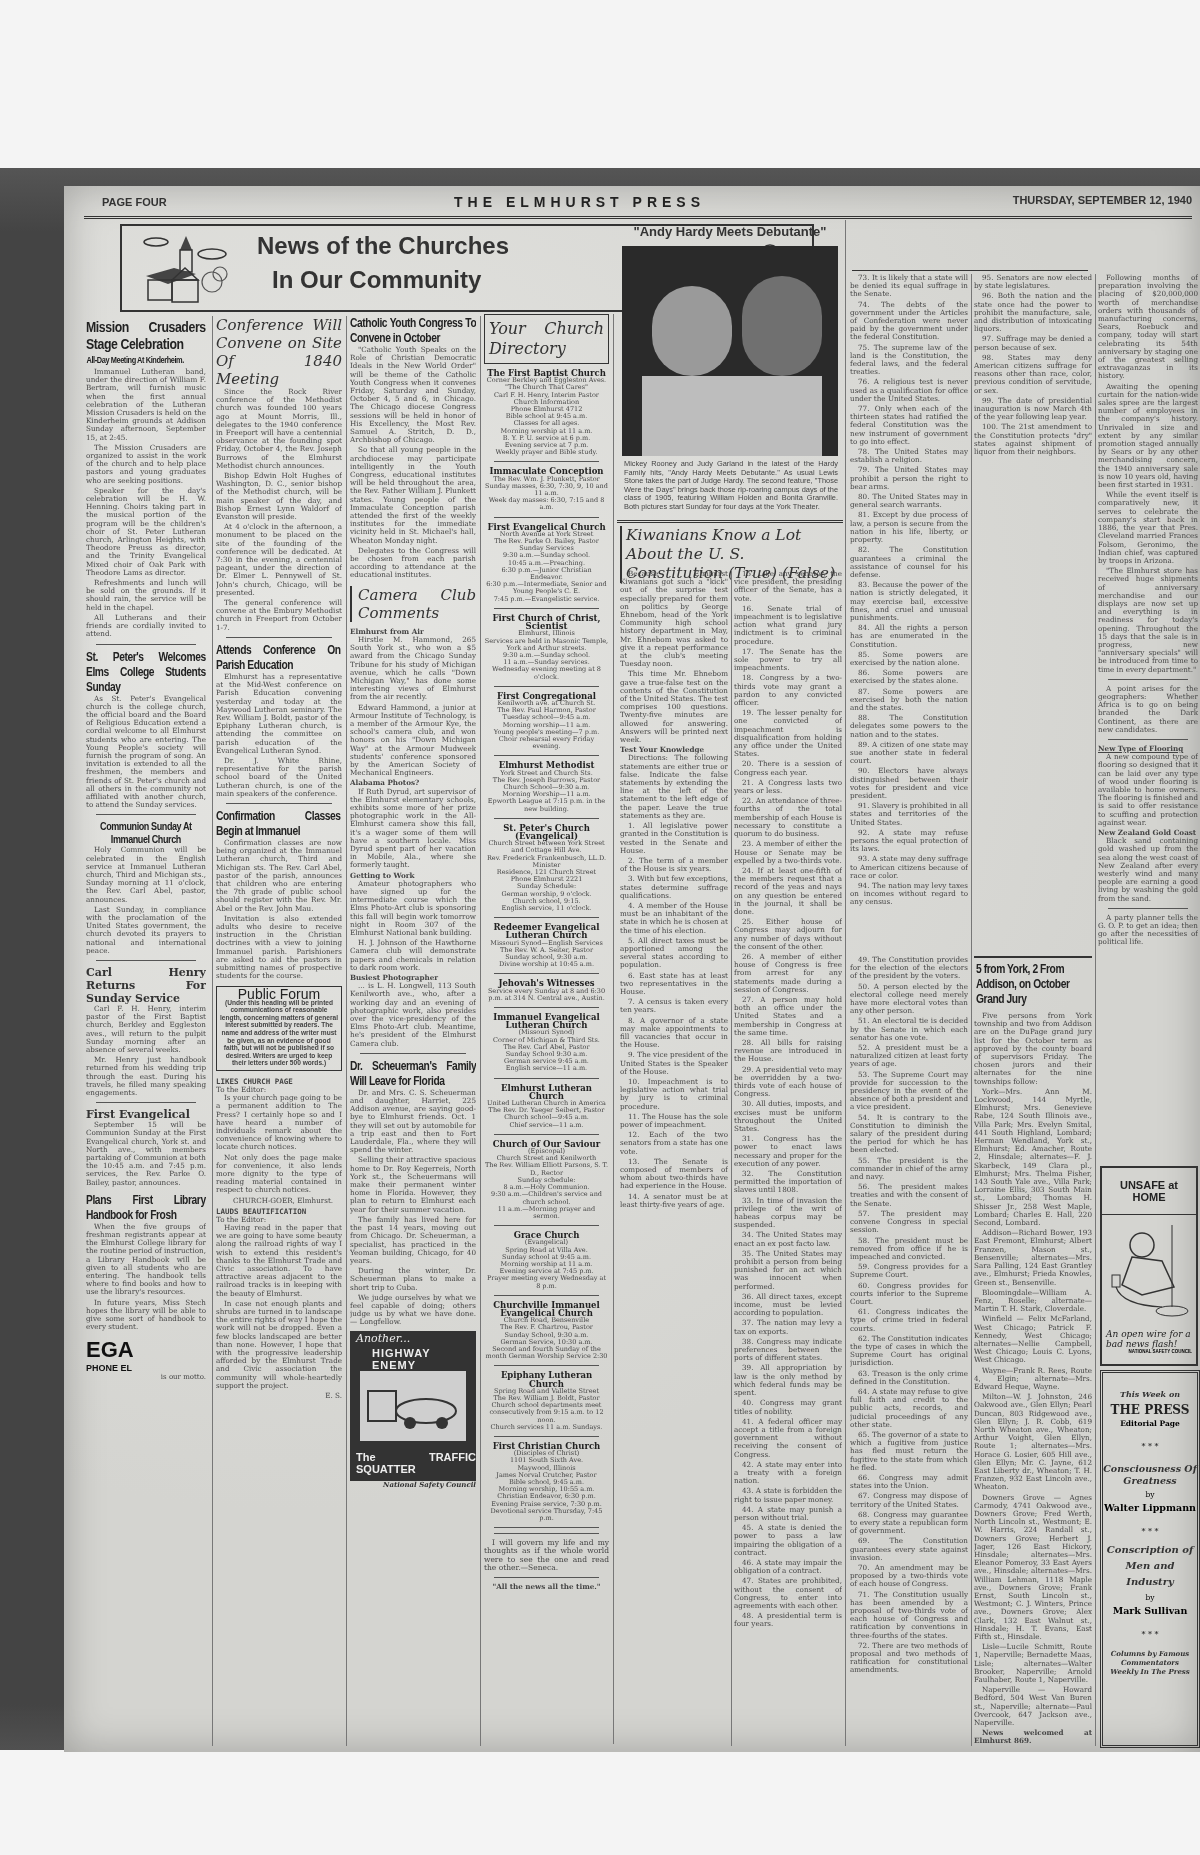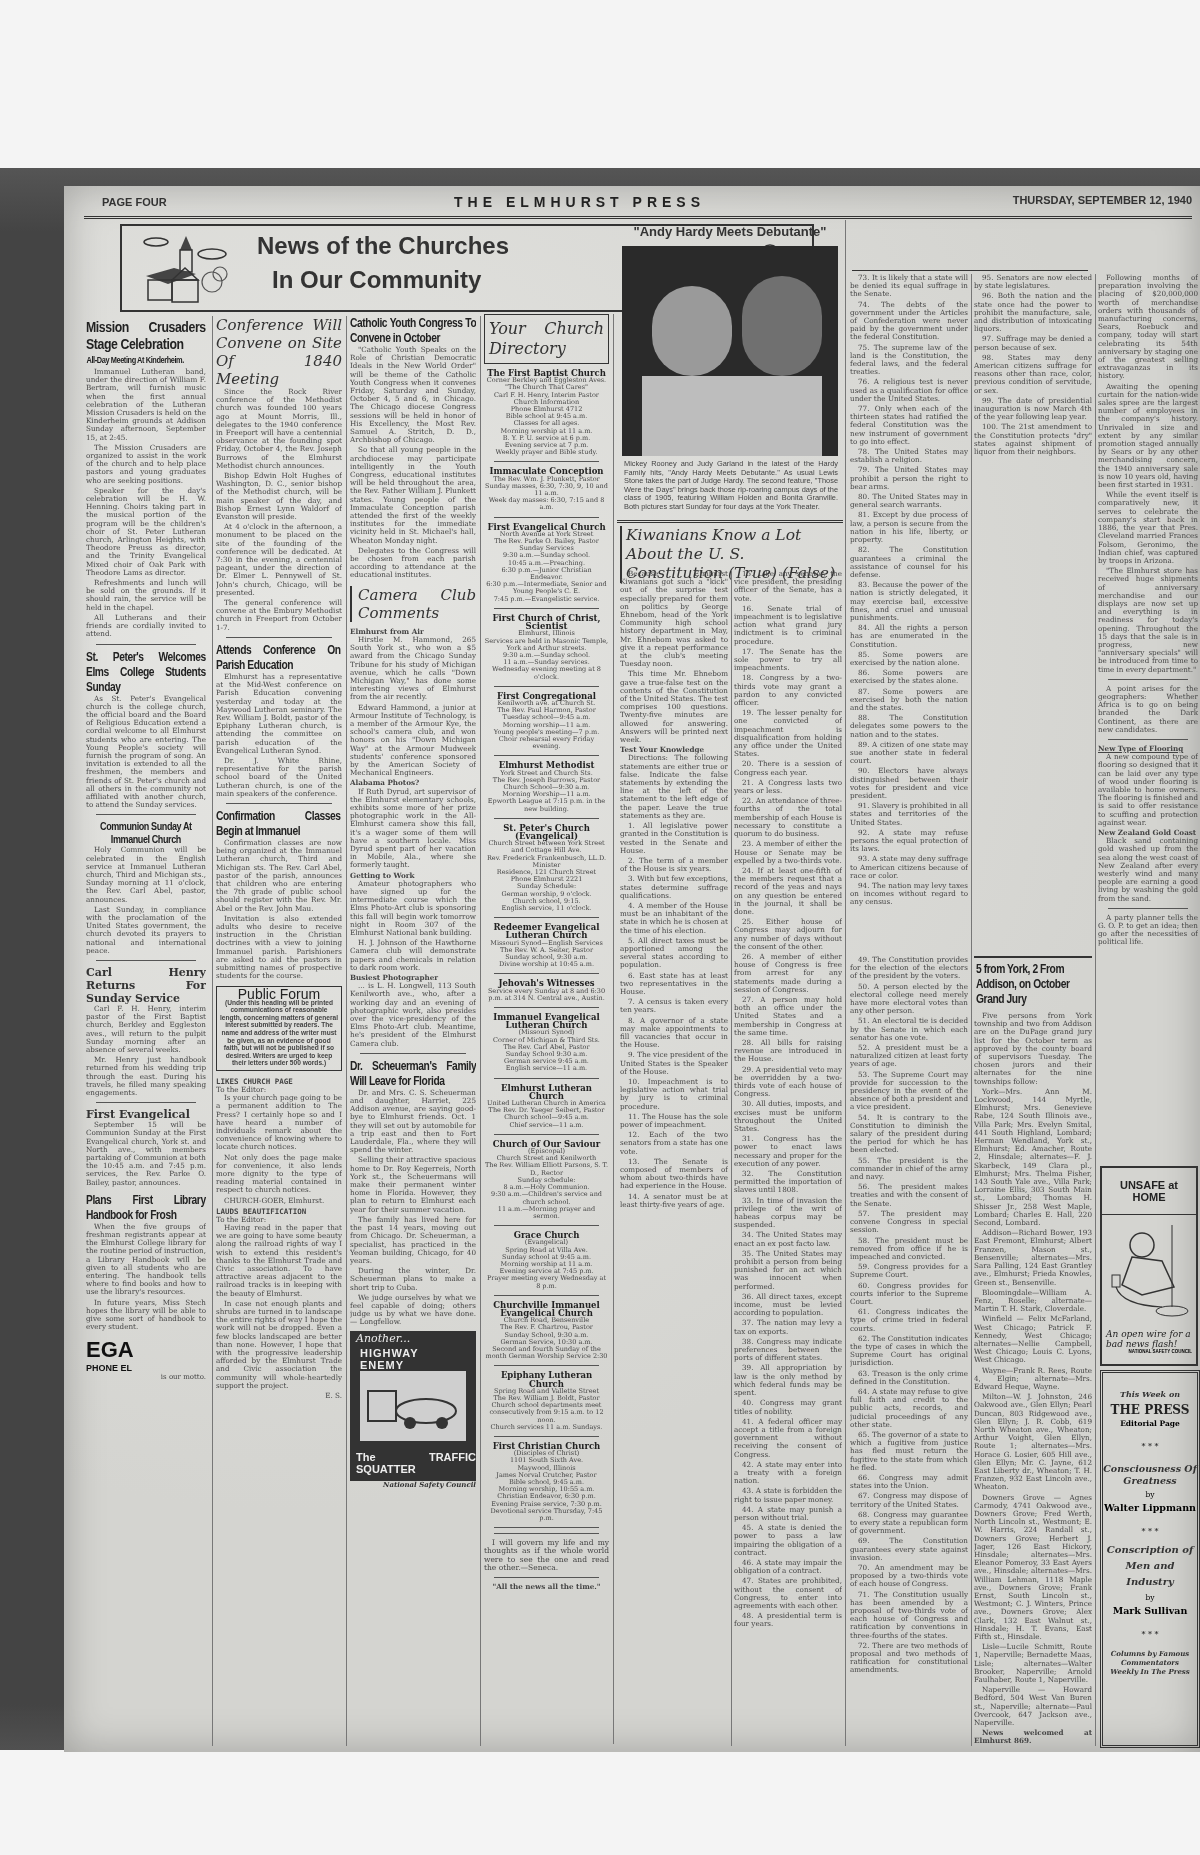--- a/index.html
+++ b/index.html
@@ -121,21 +121,21 @@
     <p>Confirmation classes are now being organized at the Immanuel Lutheran church, Third and Michigan sts. The Rev. Carl Abel, pastor of the parish, announces that children who are entering the 7th grade of public school should register with the Rev. Mr. Abel or the Rev. John Mau.</p>
     <p>Invitation is also extended adults who desire to receive instruction in the Christian doctrines with a view to joining Immanuel parish. Parishioners are asked to aid the pastors in submitting names of prospective students for the course.</p>
     <div style="border:1.5px solid #333;padding:3px;margin:6px 0;">
       <div class="ad-title" style="font-size:14px;font-weight:normal;">Public Forum</div>
       <div style="font:bold 6.6px 'Liberation Sans',sans-serif;line-height:7.6px;text-align:center;">(Under this heading will be printed communications of reasonable length, concerning matters of general interest submitted by readers. The name and address of the writer must be given, as an evidence of good faith, but will not be published if so desired. Writers are urged to keep their letters under 500 words.)</div>
     </div>
     <div style="font:bold 7.5px 'DejaVu Sans Mono',monospace;">LIKES CHURCH PAGE</div>
     <div>To the Editor:</div>
     <p>Is your church page going to be a permanent addition to The Press? I certainly hope so and I have heard a number of individuals remark about the convenience of knowing where to locate church notices.</p>
     <p>Not only does the page make for convenience, it also lends more dignity to the type of reading material contained in respect to church notices.</p>
-    <p style="text-align:left;">CHURCH-GOER, Elmhurst.</p>
+    <p style="text-align:center;">CHURCH-GOER, Elmhurst.</p>
     <div style="font:bold 7.5px 'DejaVu Sans Mono',monospace;">LAUDS BEAUTIFICATION</div>
     <div>To the Editor:</div>
     <p>Having read in the paper that we are going to have some beauty along the railroad rights of way I wish to extend this resident's thanks to the Elmhurst Trade and Civic association. To have attractive areas adjacent to the railroad tracks is in keeping with the beauty of Elmhurst.</p>
     <p>In case not enough plants and shrubs are turned in to landscape the entire rights of way I hope the work will not be dropped. Even a few blocks landscaped are better than none. However, I hope that with the progressive leadership afforded by the Elmhurst Trade and Civic association the community will whole-heartedly support the project.</p>
     <p style="text-align:right;">E. S.</p>
   </div>
   <div class="vline" style="left:282px;top:130px;height:1430px;"></div>
 
   <div class="col" style="left:286px;top:130px;width:126px;height:1430px;">
     <div class="hd-cond" style="font-size:12.5px;line-height:15px;width:154px;">Catholic Youth Congress To Convene in October</div>
@@ -157,21 +157,21 @@
     <p>... is L. H. Longwell, 113 South Kenilworth ave., who, after a working day and an evening of photographic work, also presides over the vice-presidency of the Elms Photo-Art club. Meantime, he's president of the Elmhurst Camera club.</p>
     <div class="rule"></div>
     <div class="hd-cond" style="font-size:12.5px;line-height:15px;width:154px;">Dr. Scheuerman's Family Will Leave for Florida</div>
     <p>Dr. and Mrs. C. S. Scheuerman and daughter, Harriet, 225 Addison avenue, are saying good-bye to Elmhurst friends. Oct. 1 they will set out by automobile for a trip east and then to Fort Lauderdale, Fla., where they will spend the winter.</p>
     <p>Selling their attractive spacious home to Dr. Roy Kegerreis, North York st., the Scheuermans will make their permanent winter home in Florida. However, they plan to return to Elmhurst each year for their summer vacation.</p>
     <p>The family has lived here for the past 14 years, moving out from Chicago. Dr. Scheuerman, a specialist, has practiced in the Yeoman building, Chicago, for 40 years.</p>
     <p>During the winter, Dr. Scheuerman plans to make a short trip to Cuba.</p>
     <p>We judge ourselves by what we feel capable of doing; others judge us by what we have done. — Longfellow.</p>
     <div style="background:#333;color:#eee;height:150px;position:relative;margin-top:4px;">
       <div class="hd-ital" style="color:#eee;font-size:11px;padding:4px 6px;">Another...</div>
-      <div style="font:bold 11px 'Liberation Sans',sans-serif;padding:0 10px;letter-spacing:1px;">HIGHWAY ENEMY</div>
+      <div style="font:bold 11px 'Liberation Sans',sans-serif;padding:0 22px;letter-spacing:1px;">HIGHWAY ENEMY</div>
       <svg style="position:absolute;left:10px;top:40px;" width="106" height="70" viewBox="0 0 106 70">
         <rect x="0" y="0" width="106" height="70" fill="#cfcfcf"></rect>
         <ellipse cx="66" cy="40" rx="30" ry="12" fill="none" stroke="#333" stroke-width="2"></ellipse>
         <circle cx="50" cy="52" r="6" fill="#333"></circle>
         <circle cx="82" cy="52" r="6" fill="#333"></circle>
         <rect x="8" y="20" width="28" height="30" fill="none" stroke="#333" stroke-width="2"></rect>
       </svg>
       <div style="position:absolute;left:6px;bottom:6px;font:bold 11px 'Liberation Sans',sans-serif;">The TRAFFIC SQUATTER</div>
     </div>
     <div class="hd-ital" style="font-size:7px;text-align:right;font-weight:bold;">National Safety Council</div>
@@ -487,21 +487,21 @@
         <p>66. Congress may admit states into the Union.</p>
         <p>67. Congress may dispose of territory of the United States.</p>
         <p>68. Congress may guarantee to every state a republican form of government.</p>
         <p>69. The Constitution guarantees every state against invasion.</p>
         <p>70. An amendment may be proposed by a two-thirds vote of each house of Congress.</p>
         <p>71. The Constitution usually has been amended by a proposal of two-thirds vote of each house of Congress and ratification by conventions in three-fourths of the states.</p>
         <p>72. There are two methods of proposal and two methods of ratification for constitutional amendments.</p>
       </div>
   </div>
   <div class="col" style="left:910px;top:826px;width:118px;height:734px;">
-    <p>Five persons from York township and two from Addison are on the DuPage grand jury list for the October term as approved by the county board of supervisors Tuesday. The chosen jurors and their alternates for the nine townships follow:</p>
+    <p>Five persons from York township and two from Addison are on the DuPage grand jury list for the October term as approved by the county board of supervisors Friday. The chosen jurors and their alternates for the nine townships follow:</p>
     <p>York—Mrs. Ann M. Lockwood, 144 Myrtle, Elmhurst; Mrs. Genevieve Rabe, 124 South Illinois ave., Villa Park; Mrs. Evelyn Smital, 441 South Highland, Lombard; Herman Wendland, York st., Elmhurst; Ed. Amacher, Route 2, Hinsdale; alternates—F. J. Skarbeck, 149 Clara pl., Elmhurst; Mrs. Thelma Fisher, 143 South Yale ave., Villa Park; Lorraine Ellis, 303 South Main st., Lombard; Thomas H. Shisser Jr., 258 West Maple, Lombard; Charles E. Hall, 220 Second, Lombard.</p>
     <p>Addison—Richard Bower, 193 East Fremont, Elmhurst; Albert Franzen, Mason st., Bensenville; alternates—Mrs. Sara Palling, 124 East Grantley ave., Elmhurst; Frieda Knowles, Green st., Bensenville.</p>
     <p>Bloomingdale—William A. Fenz, Roselle; alternate—Martin T. H. Stark, Cloverdale.</p>
     <p>Winfield — Felix McFarland, West Chicago; Patrick F. Kennedy, West Chicago; alternates—Nellie Campbell, West Chicago; Louis C. Lyons, West Chicago.</p>
     <p>Wayne—Frank R. Rees, Route 4, Elgin; alternate—Mrs. Edward Heque, Wayne.</p>
     <p>Milton—W. J. Johnston, 246 Oakwood ave., Glen Ellyn; Pearl Duncan, 803 Ridgewood ave., Glen Ellyn; J. R. Cobb, 619 North Wheaton ave., Wheaton; Arthur Voight, Glen Ellyn, Route 1; alternates—Mrs. Horace G. Losier, 605 Hill ave., Glen Ellyn; Mr. C. Jayne, 612 East Liberty dr., Wheaton; T. H. Franzen, 932 East Lincoln ave., Wheaton.</p>
     <p>Downers Grove — Agnes Carmody, 4741 Oakwood ave., Downers Grove; Fred Werth, North Lincoln st., Westmont; E. W. Harris, 224 Randall st., Downers Grove; Herbert J. Jager, 126 East Hickory, Hinsdale; alternates—Mrs. Eleanor Pomeroy, 33 East Ayers ave., Hinsdale; alternates—Mrs. William Lehman, 1118 Maple ave., Downers Grove; Frank Ernst, South Lincoln st., Westmont; C. J. Winters, Prince ave., Downers Grove; Alex Clark, 132 East Walnut st., Hinsdale; H. T. Evans, East Fifth st., Hinsdale.</p>
     <p>Lisle—Lucile Schmitt, Route 1, Naperville; Bernadette Maas, Lisle; alternates—Walter Brooker, Naperville; Arnold Faulhaber, Route 1, Naperville.</p>
     <p>Naperville — Howard Bedford, 504 West Van Buren st., Naperville; alternate—Paul Overcook, 647 Jackson ave., Naperville.</p>
     <p style="font-weight:bold;">News welcomed at Elmhurst 869.</p>

